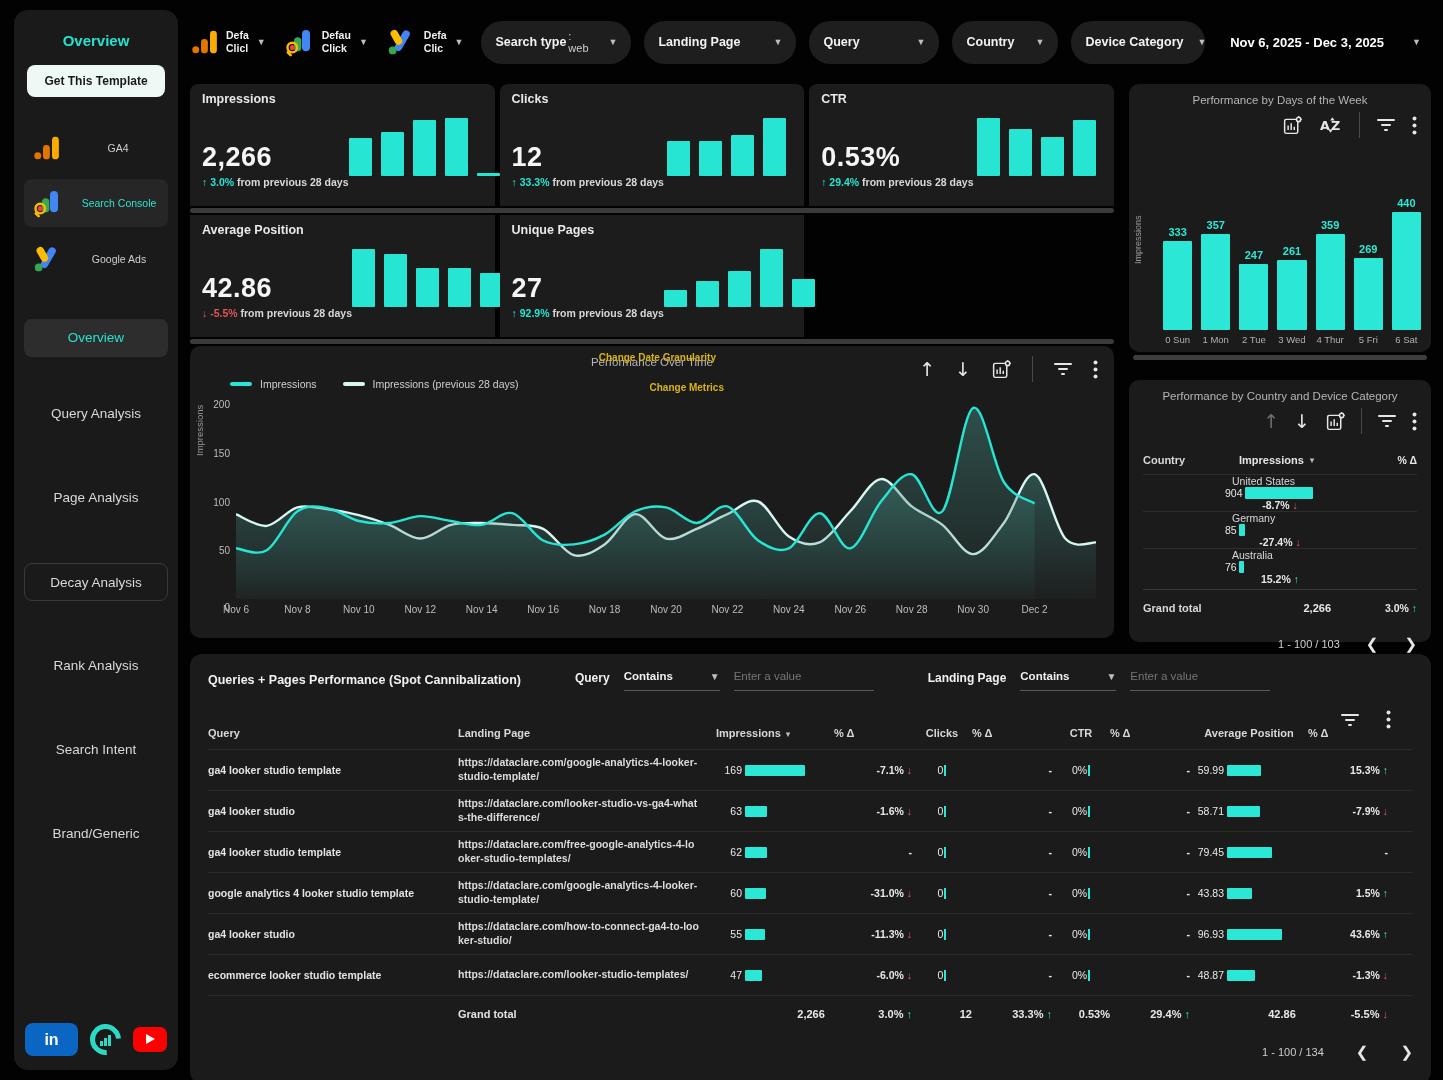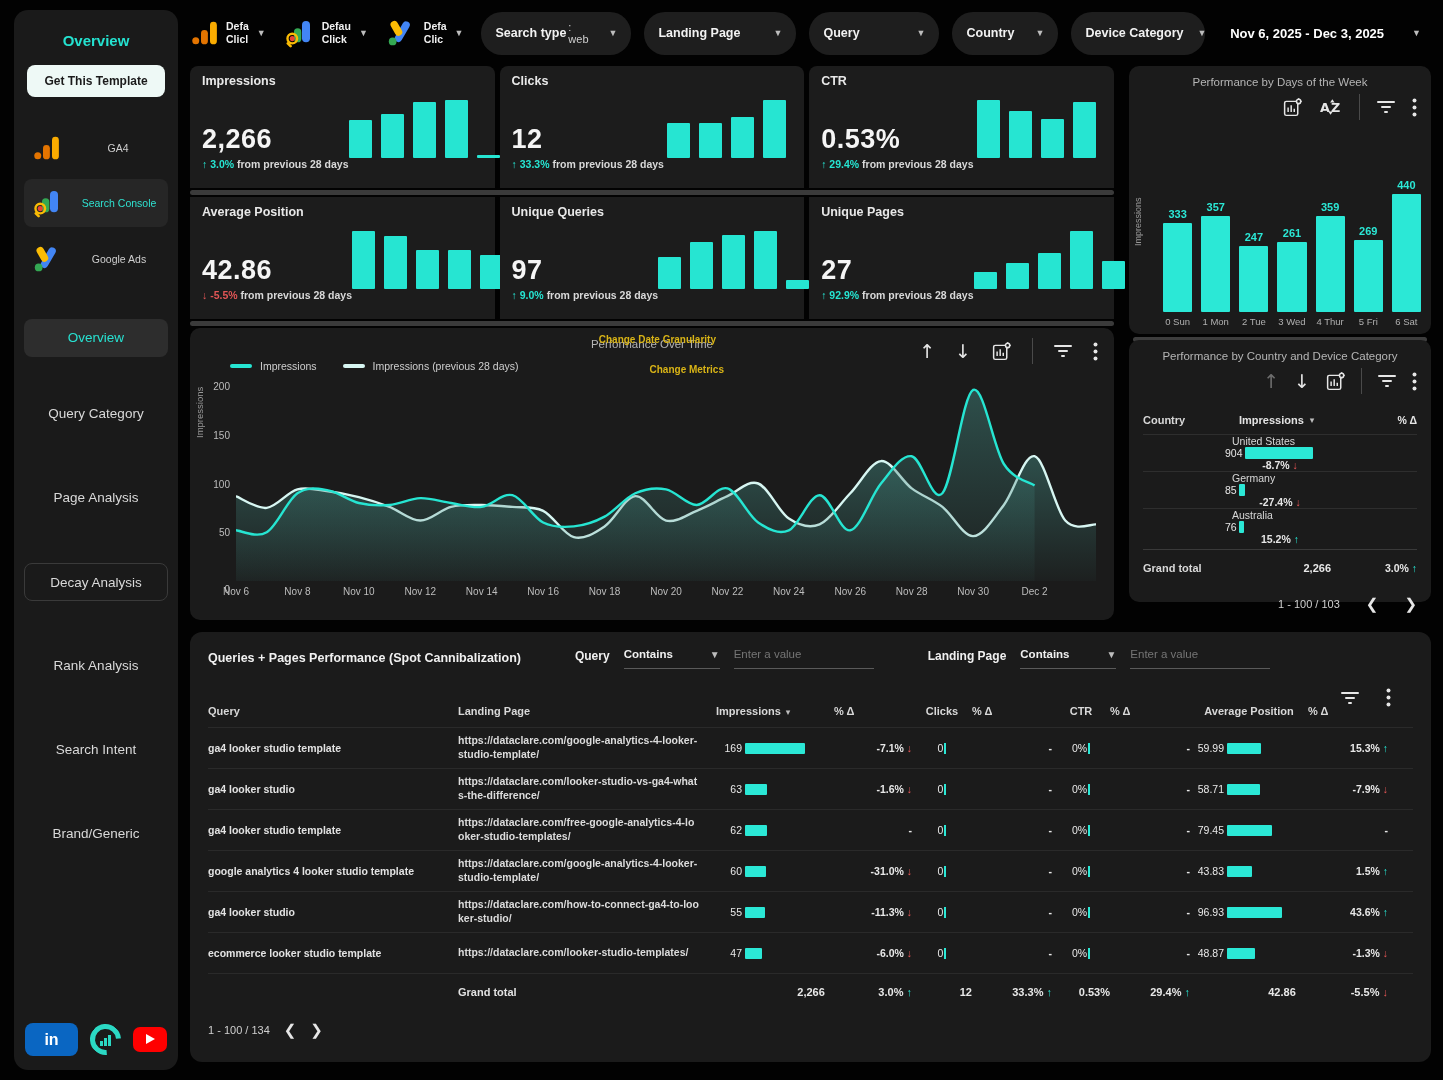--- a/index.html
+++ b/index.html
@@ -29,21 +29,21 @@
   .ic-dc { width:33px; height:33px; position:relative; }
   .ic-dc .ring { position:absolute; inset:1px; border:5px solid #2bd9c4; border-radius:50%;
     border-right-color:transparent; transform:rotate(40deg); }
   .ic-dc .b { position:absolute; bottom:10px; background:#2bd9c4; width:3px; }
   .ic-yt { width:34px; height:25px; background:#ff0000; border-radius:7px; position:relative; }
   .ic-yt::after { content:""; position:absolute; left:13px; top:7px; border-left:9px solid #fff;
     border-top:5.5px solid transparent; border-bottom:5.5px solid transparent; }
 
   
   .main { position:absolute; left:190px; top:0; width:1241px; height:1080px; }
-  .topbar { height:66px; display:flex; align-items:center; }
+  .topbar { height:84px; display:flex; align-items:center; }
   .ds-group { display:flex; align-items:center; gap:6px; margin-right:18px; }
   .ds-text { font-size:10.5px; font-weight:bold; color:#f0f0f0; line-height:1.25; }
   .caret { color:#bdbdbd; font-size:9px; margin-left:2px; }
   .pill { background:#1e1e1e; border-radius:21px; height:43px; display:flex; align-items:center;
     padding:0 14px; margin-right:13px; cursor:pointer; }
   .pill .plabel { font-size:12.5px; font-weight:bold; color:#f2f2f2; white-space:nowrap; }
   .pill .pvalue { font-size:11px; color:#cfcfcf; margin-left:2px; }
   .pill .caret { margin-left:auto; padding-left:14px; }
   .datebox { margin-left:auto; display:flex; align-items:center; gap:26px; padding-right:10px;
     font-size:13px; font-weight:bold; color:#fff; cursor:pointer; }
@@ -99,21 +99,21 @@
     align-items:flex-end; gap:9px; }
   .dow-col { flex:1; display:flex; flex-direction:column; align-items:center; justify-content:flex-end; height:100%; }
   .dow-val { font-size:11px; font-weight:bold; color:#2be8d6; margin-bottom:3px; }
   .dow-bar { width:100%; background:#2be8d6; border-radius:1px; }
   .dow-cats { position:absolute; left:34px; right:10px; top:250px; display:flex; gap:9px; }
   .dow-cats span { flex:1; text-align:center; font-size:9.5px; color:#b0b0b0; }
   .dow-ylab { position:absolute; left:4px; top:180px; transform:rotate(-90deg); transform-origin:left top;
     font-size:9px; color:#9a9a9a; }
   .panel-strip { position:absolute; left:4px; right:4px; bottom:-8px; height:5px; background:#3d3d3d; border-radius:3px; }
 
-  .country-panel { margin-top:6px; height:262px; padding:0 14px; }
+  .country-panel { margin-top:28px; height:262px; padding:0 14px; }
   .cty-icons { position:absolute; right:14px; top:28px; display:flex; align-items:center; gap:15px; }
   .cty-head { display:flex; margin-top:52px; font-size:11px; font-weight:bold; color:#e3e3e3; padding-bottom:8px; }
   .cty-row { display:flex; align-items:center; min-height:29px; border-top:1px solid #2e2e2e; font-size:10.5px;flex-direction:column; }
   .c-name { width:96px; color:#d8d8d8; }
   .c-imp { width:110px; display:flex; align-items:center; }
   .c-impnum { color:#e6e6e6; }
   .c-bar { height:12px; background:#2be8d6; margin-left:2px; border-radius:1px; }
   .c-delta { flex:1; text-align:right; color:#e6e6e6; font-weight:bold; font-size:10.5px; }
   .cty-total { display:flex; align-items:center; min-height:36px; border-top:1px solid #3a3a3a;
     font-size:11px; font-weight:bold; margin-top:4px; }
@@ -143,21 +143,21 @@
   .cell-imp { display:flex; align-items:center; justify-content:flex-start; }
   .cell-imp .n { width:26px; text-align:right; color:#e8e8e8; }
   .cell-imp .bar { height:11px; background:#2be8d6; margin-left:3px; border-radius:1px; }
   .cell-delta { text-align:right; font-weight:bold; color:#e8e8e8; }
   .cell-zero { text-align:right; color:#e8e8e8; display:flex; justify-content:center; align-items:center; }
   .sliver { display:inline-block; width:2px; height:11px; background:#2be8d6; margin-left:1px; }
   .cell-pos { display:flex; align-items:center; }
   .cell-pos .n { width:34px; text-align:right; color:#e8e8e8; }
   .cell-pos .bar { height:11px; background:#2be8d6; margin-left:3px; border-radius:1px; }
   .q-total { border-top:1px solid #2a2a2a; min-height:36px; align-items:center; font-size:11px; font-weight:bold; }
-  .q-page { display:flex; align-items:center; gap:14px; margin-top:12px;
+  .q-page { display:flex; justify-content:flex-end; align-items:center; gap:32px; margin-top:12px;
     font-size:11px; color:#cfcfcf; }
   .arr { font-weight:bold; }
 </style>
 </head>
 <body>
 
 <div class="page">
 
   <aside class="sidebar">
     <div class="sb-title">Overview</div>
@@ -191,21 +191,21 @@
               <rect x="9.4" y="2.5" width="5.6" height="17" rx="2.8" transform="rotate(30 12.2 11)" fill="#4285f4"></rect>
               <rect x="5" y="2.5" width="5.6" height="12" rx="2.8" transform="rotate(-30 7.8 8.5)" fill="#fbbc04"></rect>
               <circle cx="5" cy="18.3" r="2.9" fill="#34a853"></circle>
             </svg>
           </span>
           <span class="lbl">Google Ads</span>
         </div>
       </div>
     <nav class="nav" id="sb-nav">
         <div class="nav-item active">Overview</div>
-        <div class="nav-item">Query Category</div>
+        <div class="nav-item">Query Analysis</div>
         <div class="nav-item">Page Analysis</div>
         <div class="nav-item boxed">Decay Analysis</div>
         <div class="nav-item">Rank Analysis</div>
         <div class="nav-item">Search Intent</div>
         <div class="nav-item">Brand/Generic</div>
       </nav>
     <div class="social" id="sb-social">
         <div class="ic-linkedin">in</div>
         <div class="ic-dc">
           <div class="ring"></div>
@@ -346,36 +346,20 @@
                   <div class="sc-left">
                     <div class="sc-value">42.86</div>
                     <div class="sc-delta"><span class="down">↓ <span class="pct">-5.5%</span></span> <b>from previous 28 days</b></div>
                   </div>
                   <div class="spark">
                     <div class="bar" style="height: 58px;"></div>
                     <div class="bar" style="height: 53.36px;"></div>
                     <div class="bar" style="height: 39.44px;"></div>
                     <div class="bar" style="height: 39.44px;"></div>
                     <div class="bar" style="height: 33.64px;"></div>
-                  </div>
-                </div>
-              </div>
-              <div class="sc-card">
-                <div class="sc-title">Unique Queries</div>
-                <div class="sc-body">
-                  <div class="sc-left">
-                    <div class="sc-value">97</div>
-                    <div class="sc-delta"><span class="up">↑ <span class="pct">9.0%</span></span> <b>from previous 28 days</b></div>
-                  </div>
-                  <div class="spark">
-                    <div class="bar" style="height: 32.4118px;"></div>
-                    <div class="bar" style="height: 46.9118px;"></div>
-                    <div class="bar" style="height: 53.7353px;"></div>
-                    <div class="bar" style="height: 58px;"></div>
-                    <div class="bar" style="height: 8.52941px;"></div>
                   </div>
                 </div>
               </div>
               <div class="sc-card">
                 <div class="sc-title">Unique Pages</div>
                 <div class="sc-body">
                   <div class="sc-left">
                     <div class="sc-value">27</div>
                     <div class="sc-delta"><span class="up">↑ <span class="pct">92.9%</span></span> <b>from previous 28 days</b></div>
                   </div>

